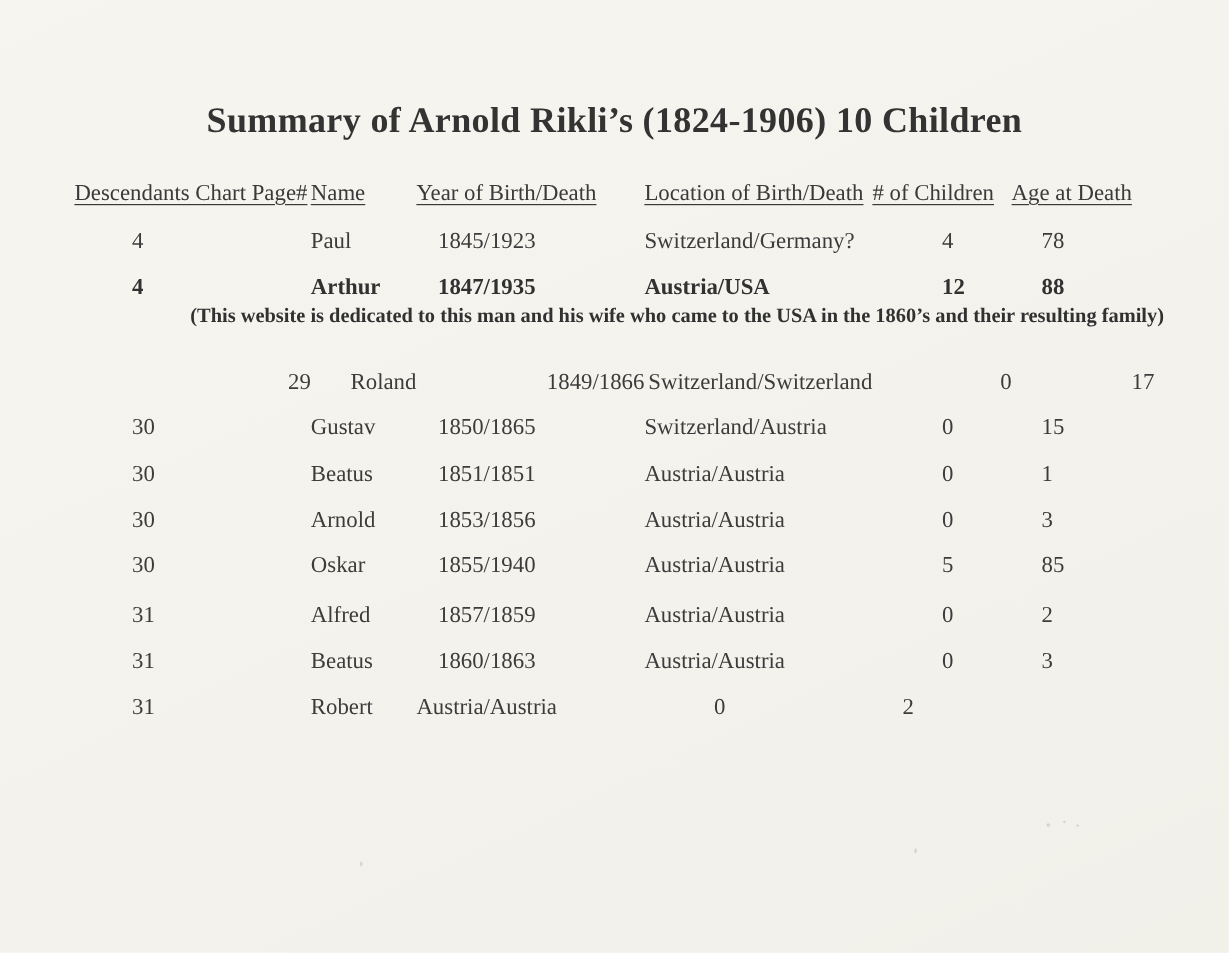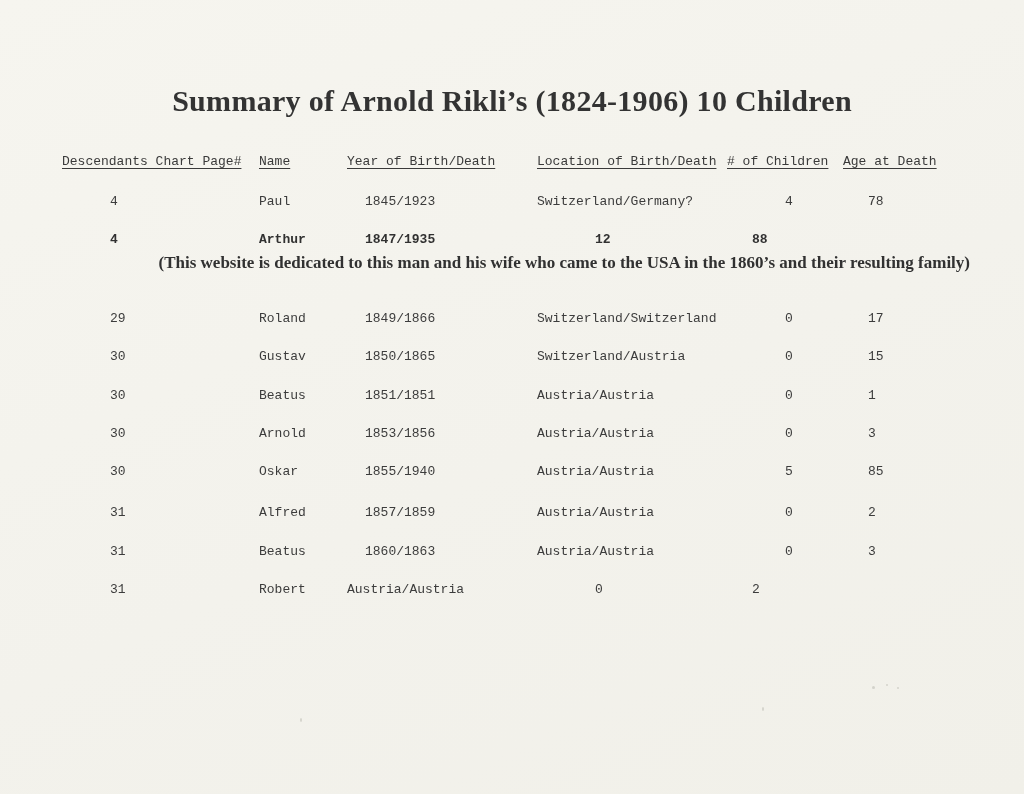--- a/index.html
+++ b/index.html
@@ -22,24 +22,23 @@
     font-weight: bold;
     color: #333333;
     letter-spacing: 0.3px;
   }
   .trow {
     position: absolute;
     left: 62px;
     width: 900px;
     display: grid;
     grid-template-columns: 197px 88px 190px 190px 116px auto;
-    font-size: 13px;
+    font-size: 19px;
     line-height: 22px;
     white-space: nowrap;
-    font-family: Liberation Mono, monospace;
   }
   .trow .cell { display: block; }
   .header-row .cell {
     text-decoration: underline;
     text-decoration-thickness: 1px;
     text-underline-offset: 3px;
     color: #3a3a3a;
   }
   .data-row .c-page     { padding-left: 48px; }
   .data-row .c-year     { padding-left: 18px; }
@@ -88,27 +87,28 @@
     <span class="cell c-year">1845/1923</span>
     <span class="cell c-location">Switzerland/Germany?</span>
     <span class="cell c-children">4</span>
     <span class="cell c-age">78</span>
   </div>
 
   <div class="trow data-row bold" style="top:229px;">
     <span class="cell c-page">4</span>
     <span class="cell c-name">Arthur</span>
     <span class="cell c-year">1847/1935</span>
+    <span class="cell c-location">Austria/USA</span>
     <span class="cell c-children">12</span>
     <span class="cell c-age">88</span>
   </div>
 
   <div class="note">(This website is dedicated to this man and his wife who came to the USA in the 1860’s and their resulting family)</div>
 
-  <div class="trow data-row" style="top:308px;">
+  <div class="trow data-row" style="top:308px;text-align:right;">
     <span class="cell c-page">29</span>
     <span class="cell c-name">Roland</span>
     <span class="cell c-year">1849/1866</span>
     <span class="cell c-location">Switzerland/Switzerland</span>
     <span class="cell c-children">0</span>
     <span class="cell c-age">17</span>
   </div>
 
   <div class="trow data-row" style="top:346px;">
     <span class="cell c-page">30</span>

